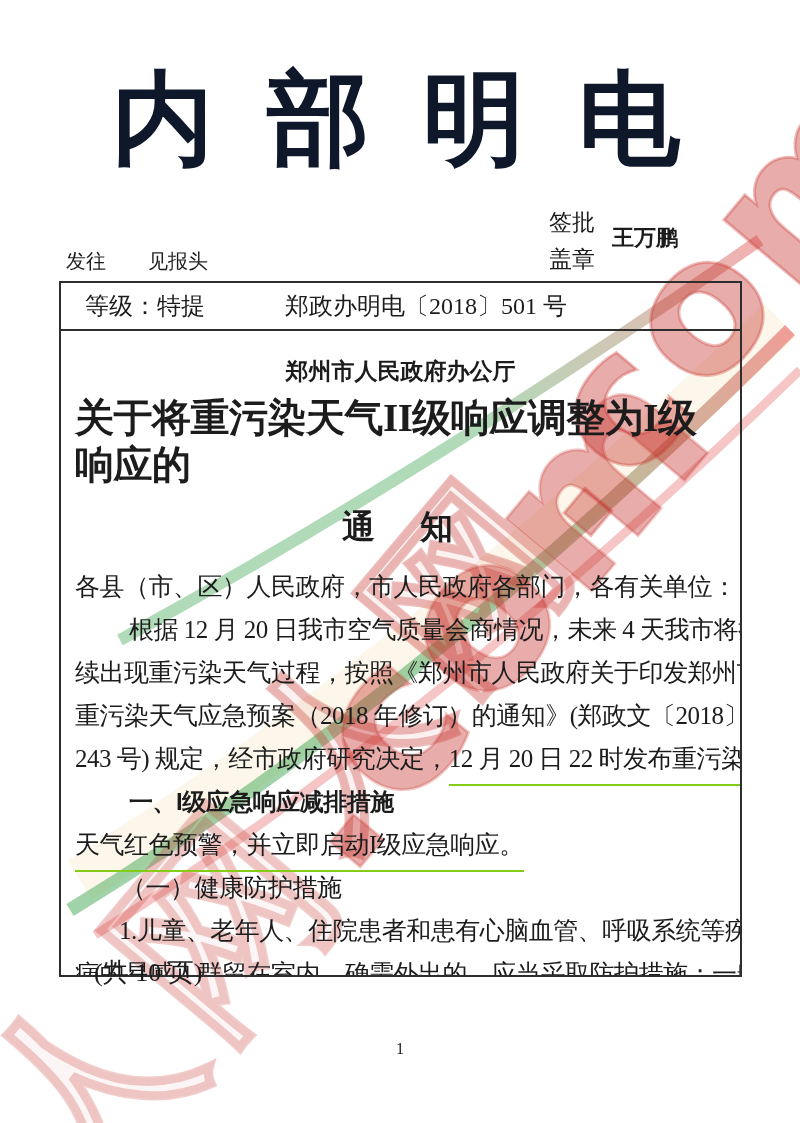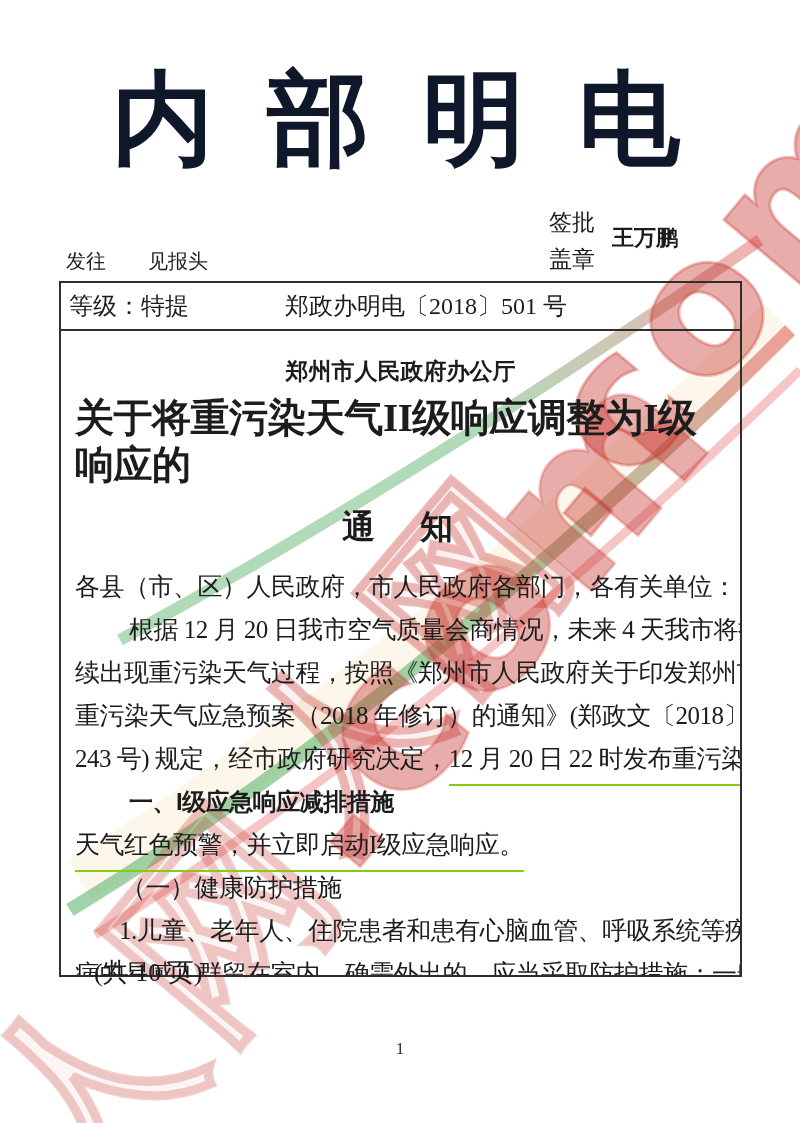--- a/index.html
+++ b/index.html
@@ -54,21 +54,21 @@
   .sendto .val{margin-left:42px;}
   
   .doc-table{
     position:absolute;left:59px;top:281px;width:679px;
     border:2px solid #2e2e2e;z-index:2;background:transparent;
   }
   .grade-row{
     position:relative;height:46px;line-height:46px;
     border-bottom:2px solid #2e2e2e;font-size:24px;
   }
-  .grade{position:absolute;left:8px;}
+  .grade{position:absolute;left:24px;}
   .docnum{position:absolute;left:224px;}
   .content{height:616px;padding:28px 14px 0 14px;overflow:hidden;}
   .t1{font-size:23px;font-weight:bold;text-align:center;margin-bottom:10px;line-height:1.15;}
   .t2{font-size:39px;font-weight:bold;text-align:left;margin-bottom:20px;line-height:1.2;letter-spacing:-0.5px;}
   .t3{font-size:33px;font-weight:bold;text-align:center;margin-bottom:18px;letter-spacing:6px;line-height:1.15;}
   .bline{
     font-size:25px;line-height:43px;white-space:nowrap;
     letter-spacing:-0.5px;
   }
   .bline.ind2{text-indent:54px;}

